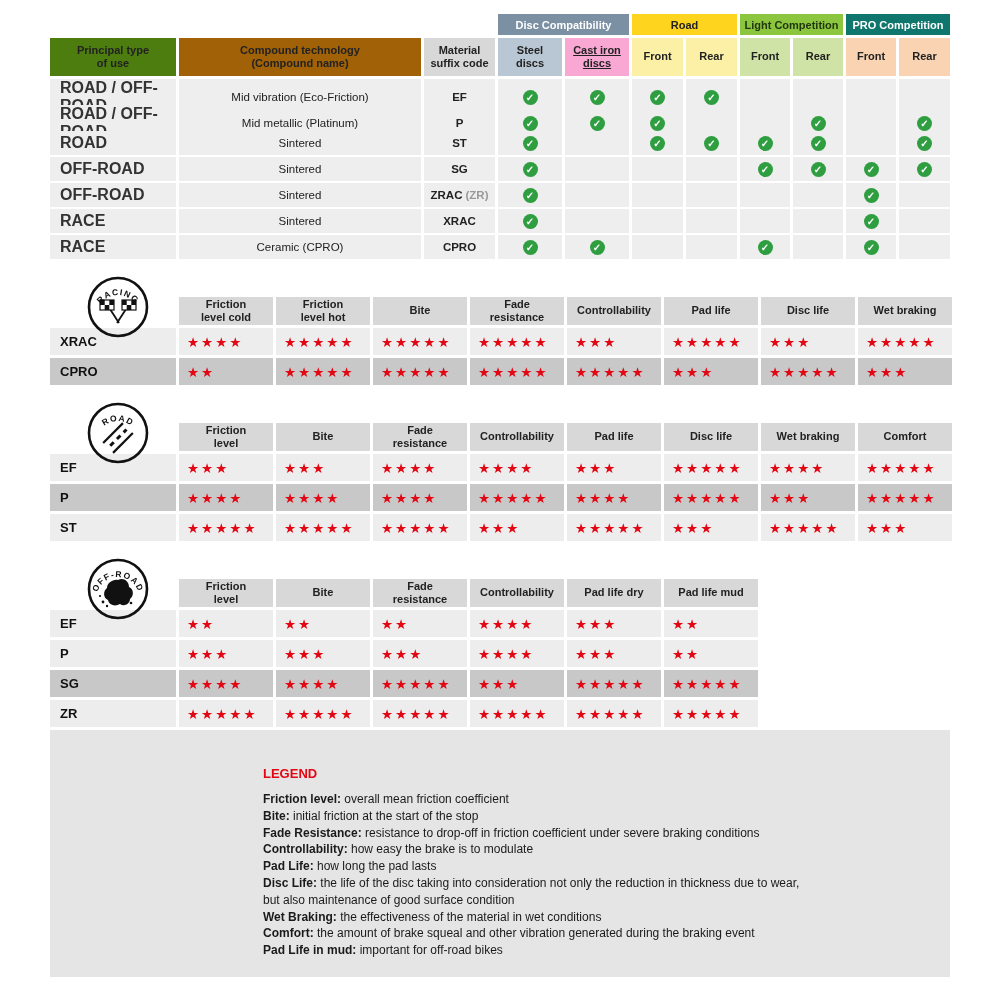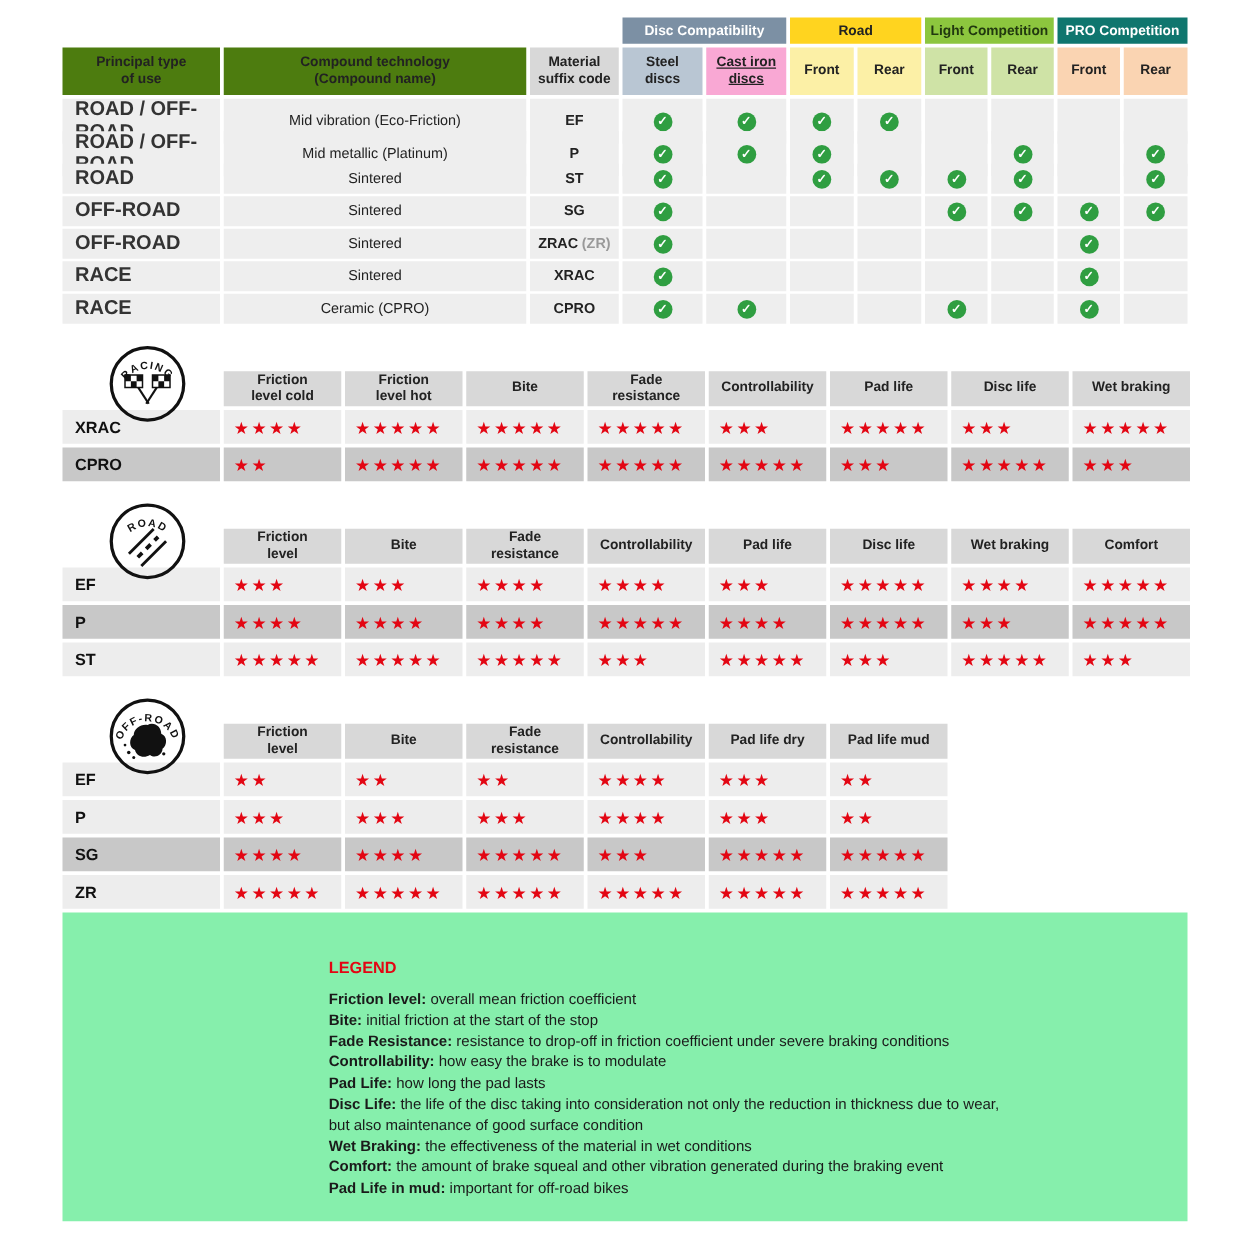--- a/index.html
+++ b/index.html
@@ -43,41 +43,41 @@
   .badge-icon { position: absolute; left: 36px; top: 0; width: 64px; height: 64px; }
   .rt-head { height: 28px; margin-bottom: 3px; }
   .rt-head .hcell { font-size: 11px; }
   .rt-row { height: 27px; margin-bottom: 3px; }
   .rt-row .cell { background: #ededed; }
   .rt-row.dark .cell { background: #c8c8c8; }
   .label-cell { padding-left: 10px; font-size: 13px; font-weight: bold; color: #111; }
   .stars-cell { padding-left: 8px; font-size: 13.5px; letter-spacing: 2px; color: #e30613; }
 
   
-  .legend { background: #86efac; padding: 36px 20px 18px 213px; }
+  .legend { background: #e5e5e5; padding: 36px 20px 18px 213px; }
   .legend-title { color: #e30613; font-size: 13px; font-weight: bold; margin-bottom: 10px; }
   .legend-line { font-size: 12px; color: #1a1a1a; line-height: 1.4; white-space: pre-line; }
   .legend-term { font-weight: bold; }
 </style>
 </head>
 <body>
 
 <div class="page">
   <div id="compat-table">
       <div class="grid-row cols-group t1-groups">
         <div></div>
         <div class="group-cell" style="background: rgb(124, 144, 164); color: rgb(255, 255, 255);">Disc Compatibility</div>
         <div class="group-cell" style="background: rgb(255, 212, 31); color: rgb(34, 34, 34);">Road</div>
         <div class="group-cell" style="background: rgb(140, 198, 62); color: rgb(33, 56, 15);">Light Competition</div>
         <div class="group-cell" style="background: #0f766e; color: rgb(255, 255, 255);">PRO Competition</div>
       </div>
       <div class="grid-row cols-main t1-head">
         <div class="hcell" style="background: #4d7c0f;">Principal type
 of use</div>
-        <div class="hcell" style="background: #4d7c0f;">Compound technology
+        <div class="hcell" style="background: #a16207;">Compound technology
 (Compound name)</div>
         <div class="hcell" style="background: rgb(216, 216, 216);">Material
 suffix code</div>
         <div class="hcell" style="background: rgb(185, 198, 211);">Steel
 discs</div>
         <div class="hcell" style="background: #f9a8d4; text-decoration: underline;">Cast iron
 discs</div>
         <div class="hcell" style="background: rgb(252, 240, 166);">Front</div>
         <div class="hcell" style="background: rgb(252, 240, 166);">Rear</div>
         <div class="hcell" style="background: rgb(207, 227, 166);">Front</div>

